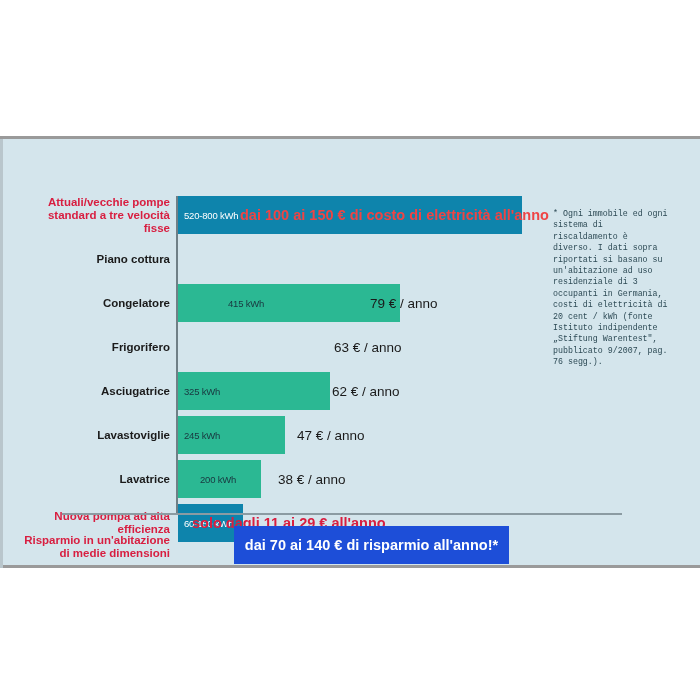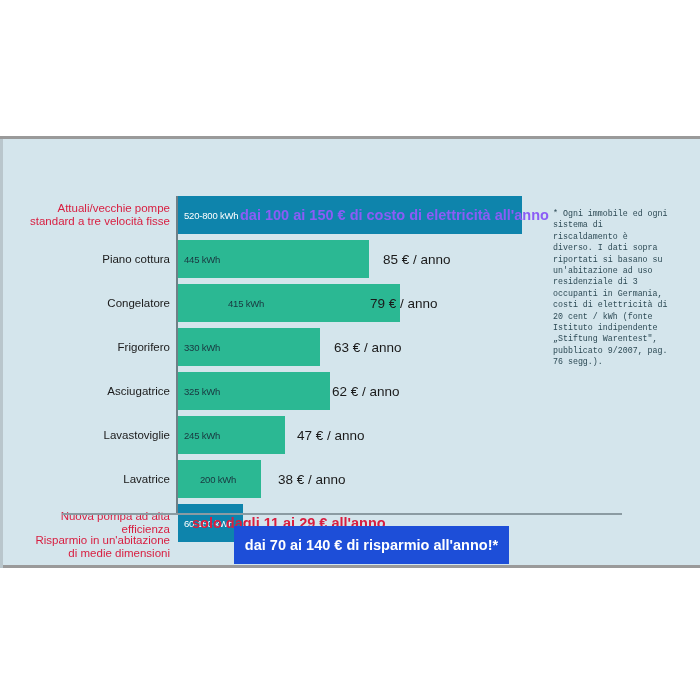--- a/index.html
+++ b/index.html
@@ -72,21 +72,21 @@
     height: 38px;
     margin-bottom: 6px;
   }
 
   .row-label {
     position: absolute;
     left: 24px;
     width: 146px;
     text-align: right;
     font-size: 11.5px;
-    font-weight: normal;
+    font-weight: bold;
     line-height: 13px;
     color: #1a1a1a;
     top: 50%;
     transform: translateY(-50%);
   }
   .row-label.accent {
     color: #d81e40;
   }
 
   .bar-wrap {
@@ -130,21 +130,21 @@
     white-space: nowrap;
   }
 
   
   .inline-caption {
     position: absolute;
     top: 50%;
     transform: translateY(-50%);
     font-size: 14.5px;
     font-weight: bold;
-    color: #8b5cf6;
+    color: #ef4444;
     white-space: nowrap;
   }
   .inline-caption.red-text {
     color: #d81e40;
   }
 
   
   .divider {
     position: absolute;
     left: 62px;
@@ -160,21 +160,21 @@
     top: 387px;
     width: 700px;
     height: 48px;
   }
   .summary-label {
     position: absolute;
     left: 24px;
     width: 146px;
     text-align: right;
     font-size: 11.5px;
-    font-weight: normal;
+    font-weight: bold;
     line-height: 13px;
     color: #d81e40;
     top: 50%;
     transform: translateY(-50%);
   }
   .summary-bar {
     position: absolute;
     left: 234px;
     top: 3px;
     width: 275px;
@@ -220,42 +220,33 @@
           <div class="row-label accent">Attuali/vecchie pompe standard a tre velocità fisse</div>
           <div class="bar-wrap">
             <div class="bar highlight" style="width: 344px;">
               <span class="bar-kwh">520-800 kWh</span>
             </div>
             <div class="inline-caption" style="left: 62px;">dai 100 ai 150 € di costo di elettricità all'anno</div>
           </div>
         </div>
         <div class="row">
           <div class="row-label">Piano cottura</div>
-          <div class="bar-wrap">
-            <div class="bar" style="width: 191px;">
-              <span class="bar-kwh">445 kWh</span>
-            </div>
-            <div class="bar-value" style="left: 205px;">85 € / anno</div>
-          </div>
         </div>
         <div class="row">
           <div class="row-label">Congelatore</div>
           <div class="bar-wrap">
             <div class="bar" style="width: 178px; padding-left: 44px;">
               <span class="bar-kwh">415 kWh</span>
             </div>
             <div class="bar-value" style="left: 192px;">79 € / anno</div>
           </div>
         </div>
         <div class="row">
           <div class="row-label">Frigorifero</div>
           <div class="bar-wrap">
-            <div class="bar" style="width: 142px;">
-              <span class="bar-kwh">330 kWh</span>
-            </div>
             <div class="bar-value" style="left: 156px;">63 € / anno</div>
           </div>
         </div>
         <div class="row">
           <div class="row-label">Asciugatrice</div>
           <div class="bar-wrap">
             <div class="bar" style="width: 152px;">
               <span class="bar-kwh">325 kWh</span>
             </div>
             <div class="bar-value" style="left: 154px;">62 € / anno</div>

